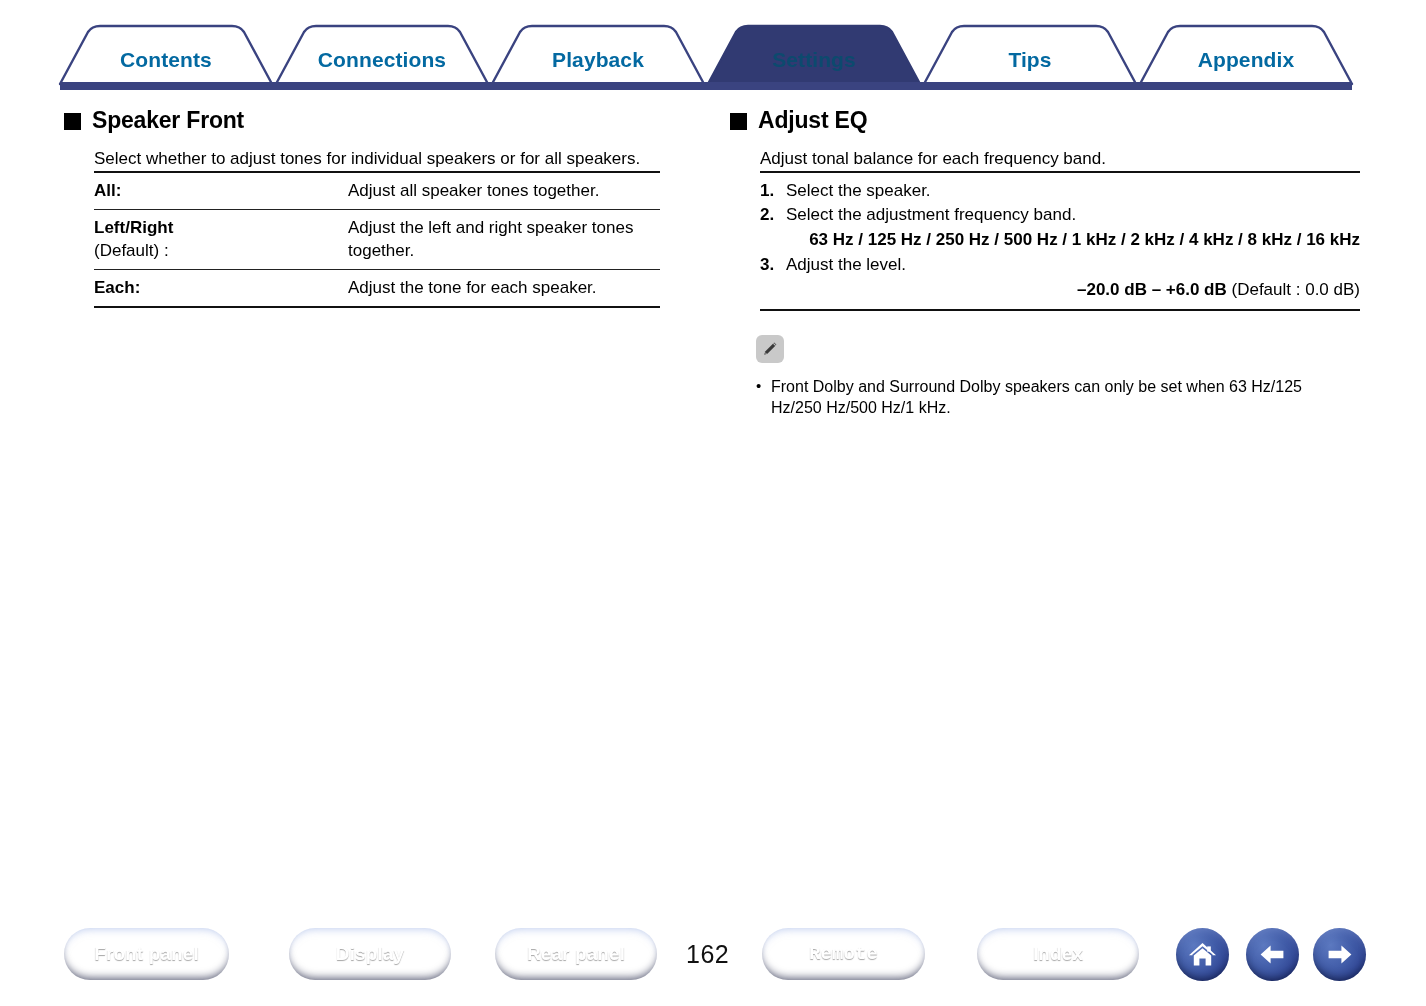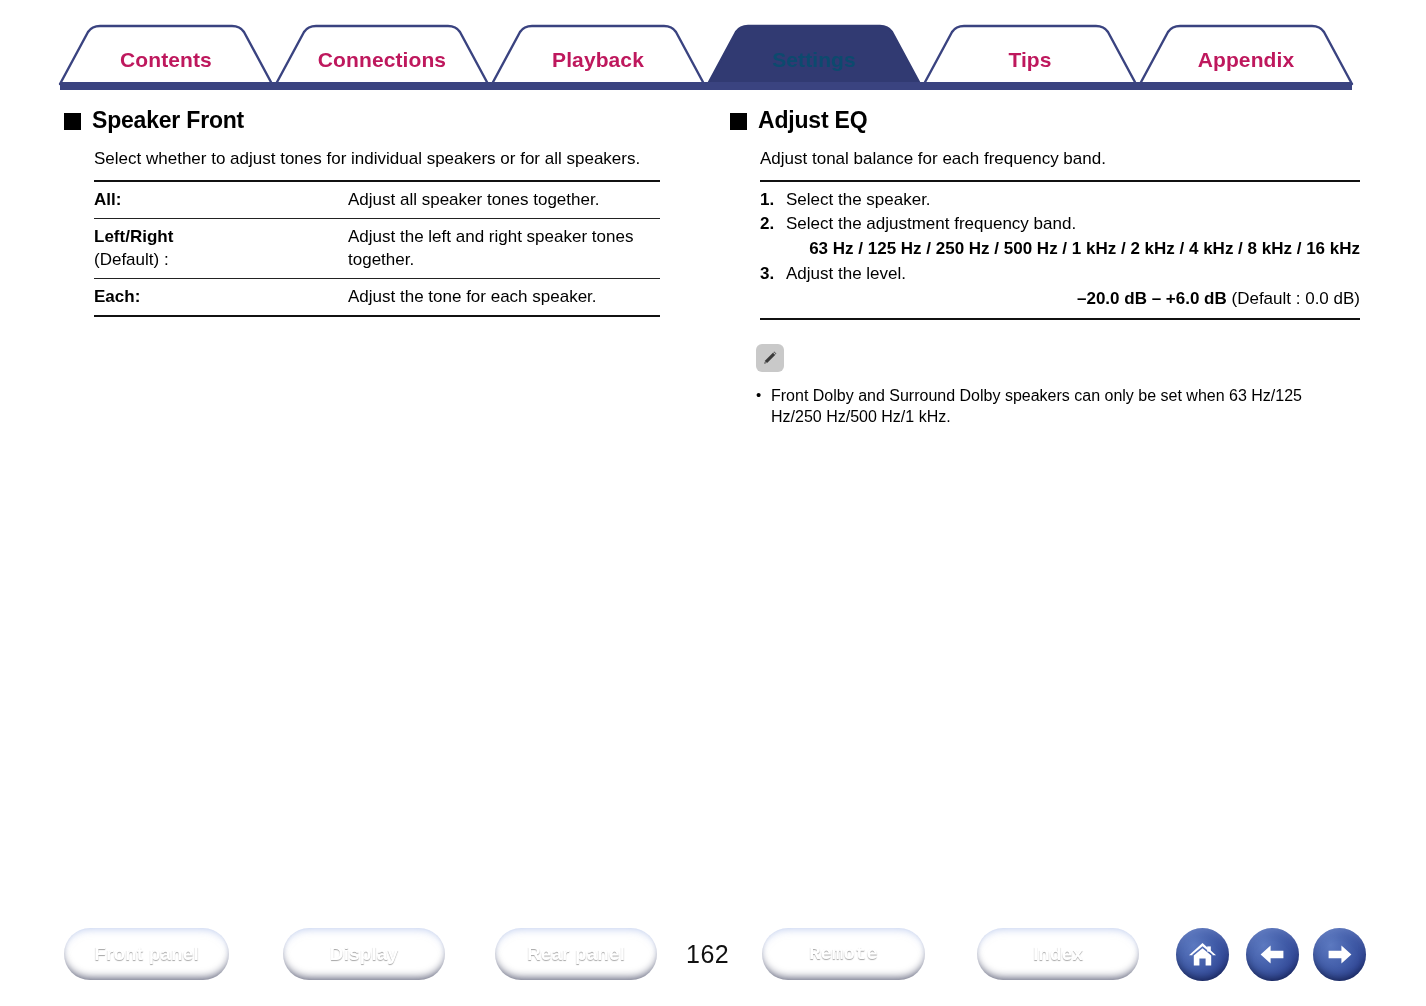--- a/index.html
+++ b/index.html
@@ -26,21 +26,21 @@
   }
   .tabbar-svg {
     position: absolute;
     left: 0;
     top: 0;
   }
   .tab-label {
     position: absolute;
     font-size: 21px;
     font-weight: bold;
-    color: #be185d;
+    color: #0369a1;
     white-space: nowrap;
     text-align: center;
     letter-spacing: 0.1px;
   }
   .tab-label.active {
     color: #0c4a6e;
   }
 
   
   .col {
@@ -68,21 +68,21 @@
   .sec-title {
     font-size: 23px;
     font-weight: bold;
     line-height: 1.1;
     letter-spacing: -0.2px;
   }
 
   .lead {
     font-size: 17px;
     line-height: 1.37;
-    margin: 0 0 9px 0;
+    margin: 0 0 0 0;
     padding-left: 30px;
     max-width: 560px;
   }
 
   
   .dtable {
     margin-left: 30px;
     width: 566px;
     border-collapse: collapse;
     border-top: 2.5px solid #111;
@@ -313,21 +313,21 @@
       <div class="note-bullet">•</div>
       <div>Front Dolby and Surround Dolby speakers can only be set when 63 Hz/125 Hz/250 Hz/500 Hz/1 kHz.</div>
     </div>
   </div>
 </div>
 
 <div class="footer">
   <div class="pill" style="left:64px;  width:165px;">
       <span>Front panel</span>
     </div>
-  <div class="pill" style="left:283px; width:162px;">
+  <div class="pill" style="left:289px; width:162px;">
       <span>Display</span>
     </div>
   <div class="pill" style="left:495px; width:162px;">
       <span>Rear panel</span>
     </div>
 
   <div class="pagenum" style="left:686px;">162</div>
 
   <div class="pill" style="left:762px; width:163px;font-family:Liberation Mono, monospace;">
       <span>Remote</span>

